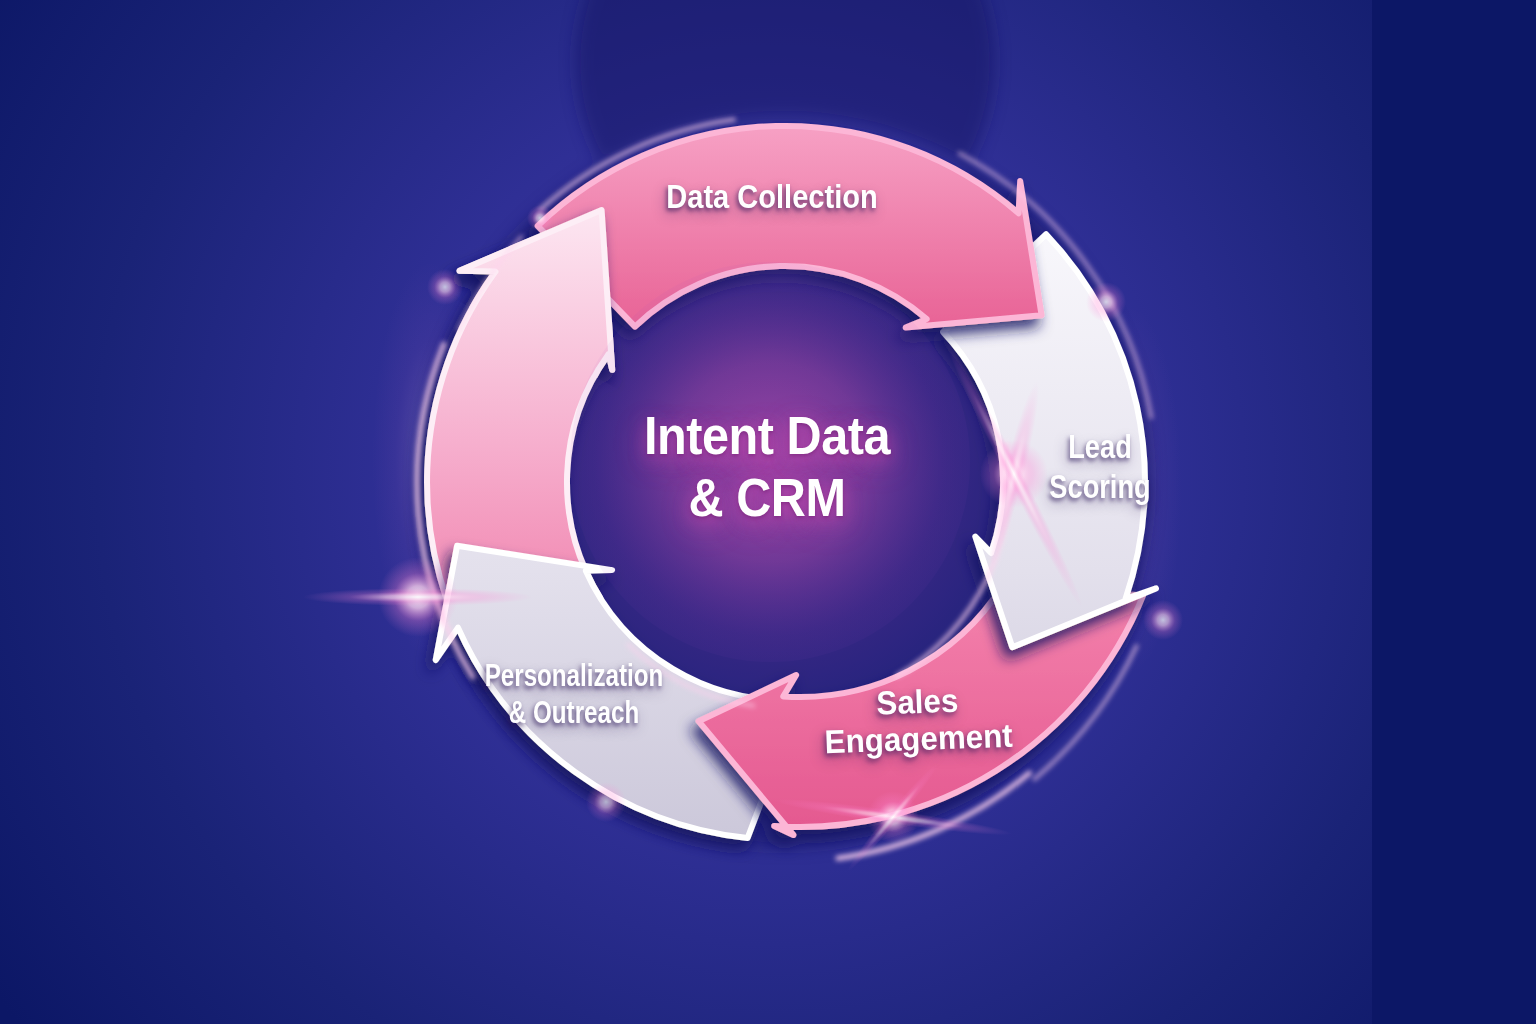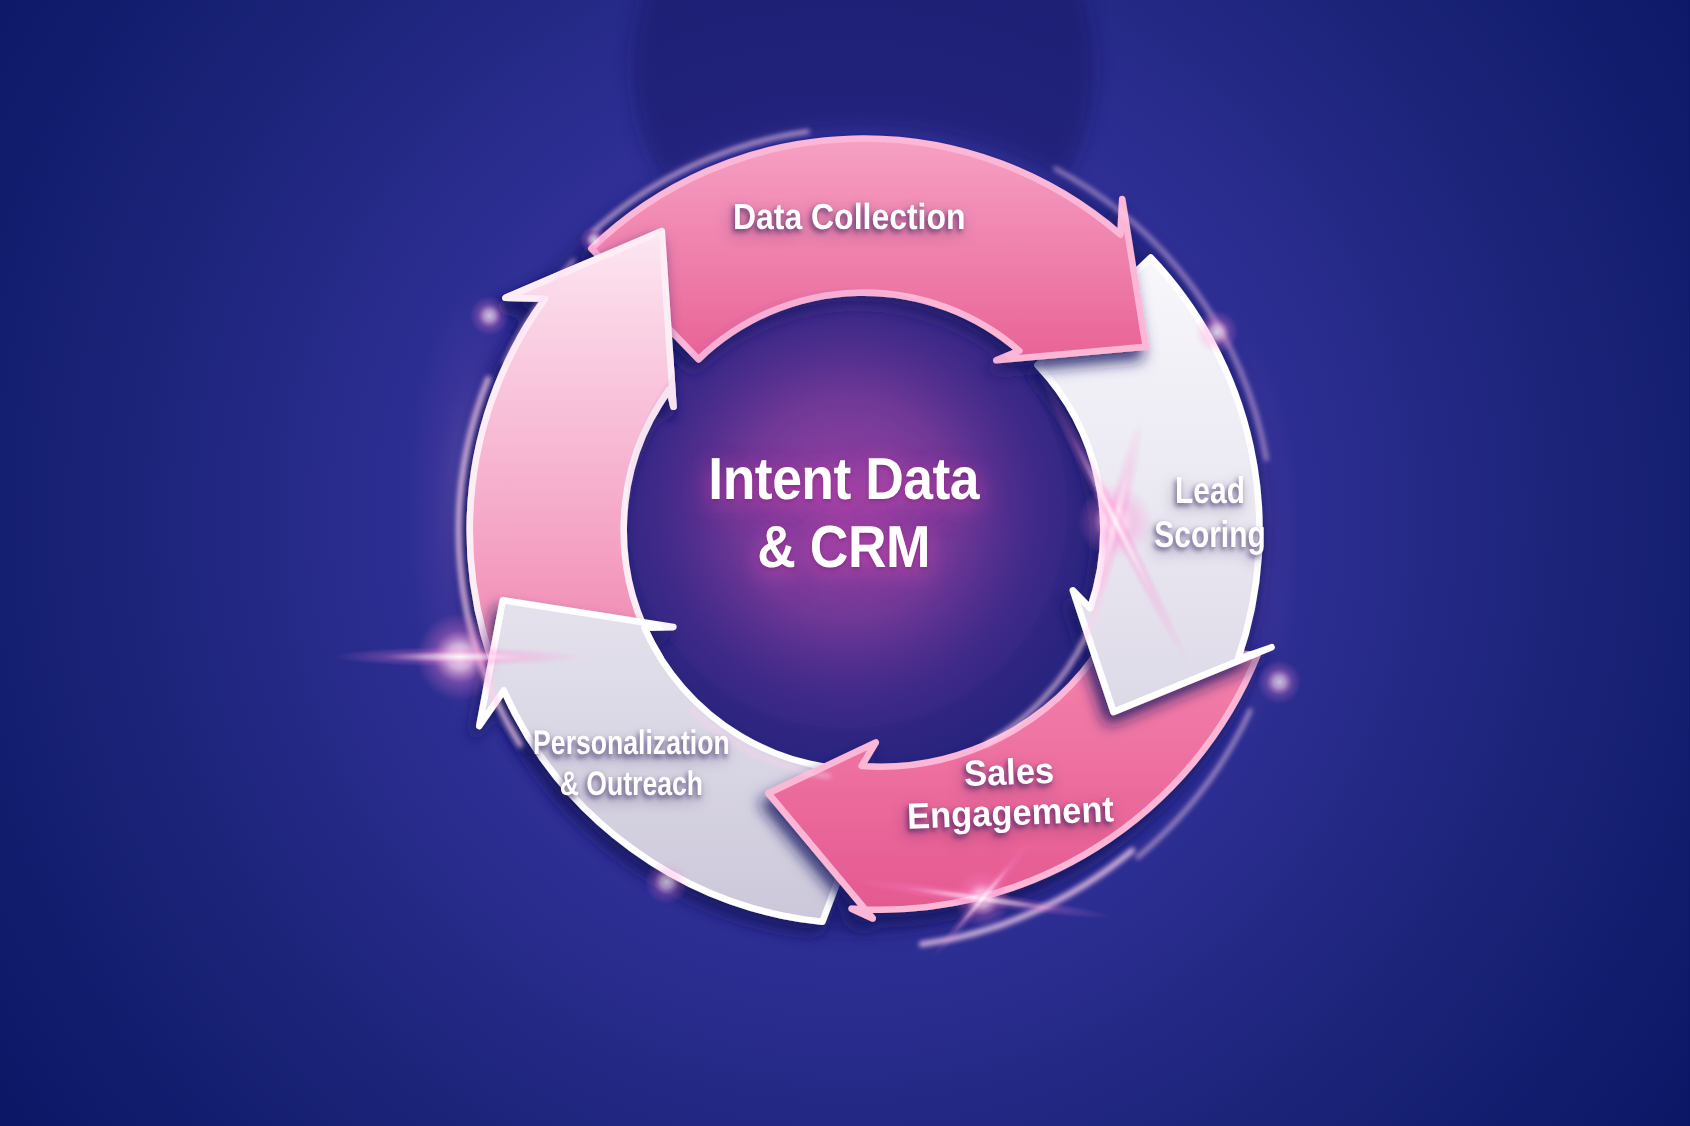--- a/index.html
+++ b/index.html
@@ -1,18 +1,18 @@
 <!DOCTYPE html>
 <html><head>
 <meta charset="utf-8">
 <style>
   html, body { margin: 0; padding: 0; background: #0c1766; }
   .stage {
     position: relative;
-    width: 1536px;
+    width: 1372px;
     height: 1024px;
     overflow: hidden;
     font-family: "Liberation Sans", sans-serif;
   }
   .stage svg { position: absolute; left: 0; top: 0; }
   .label {
     position: absolute;
     color: #ffffff;
     font-weight: bold;
     text-align: center;

